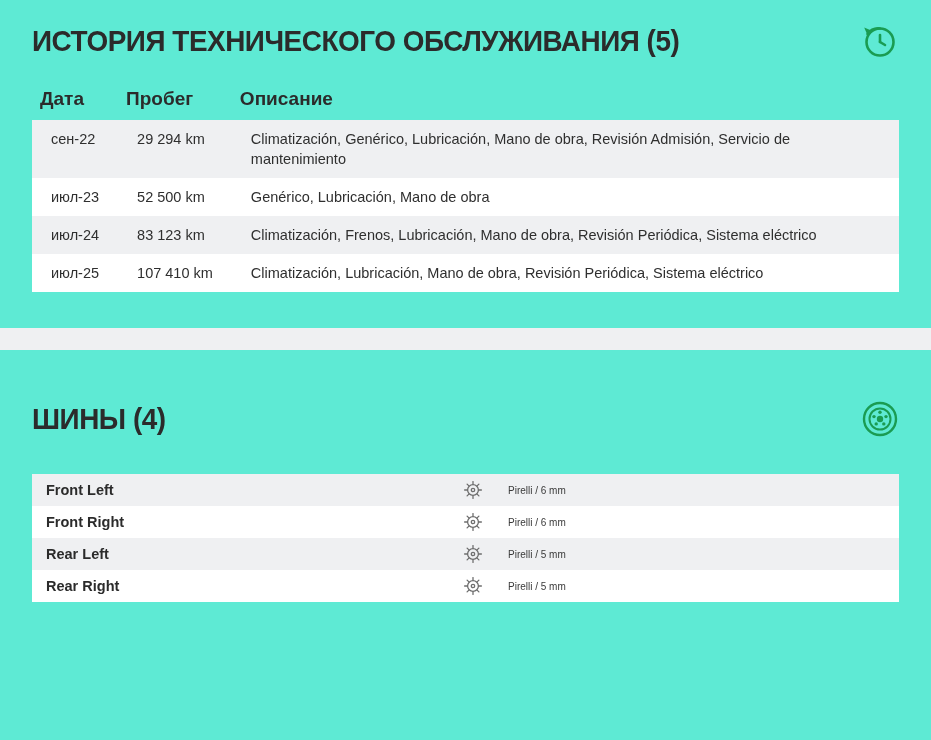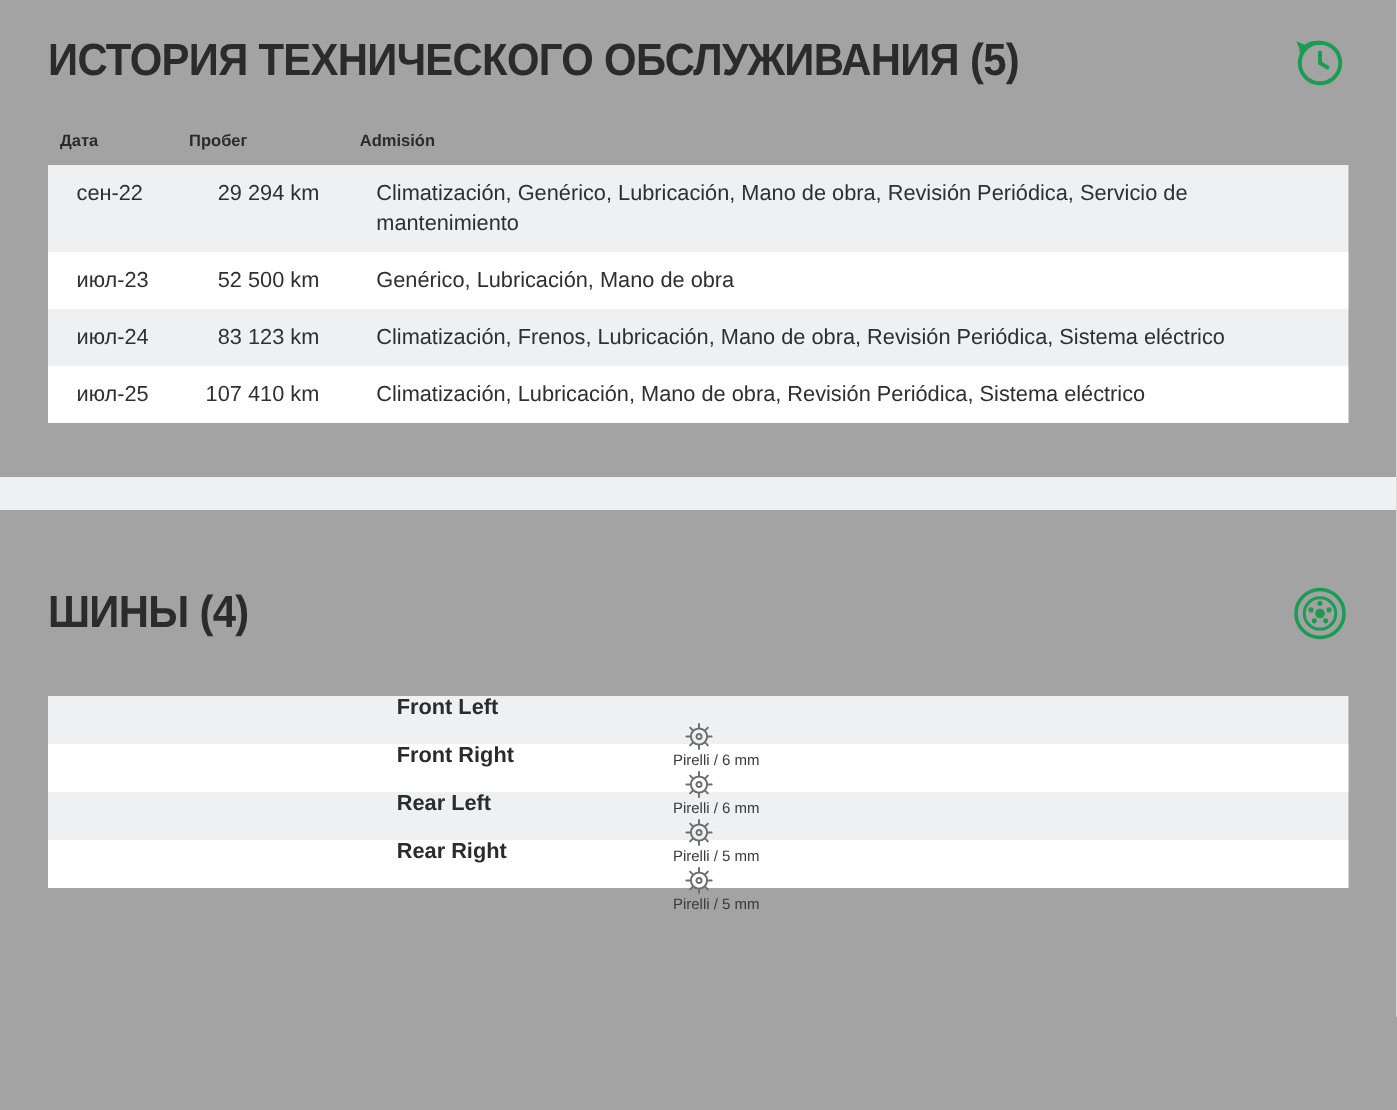--- a/index.html
+++ b/index.html
@@ -9,21 +9,21 @@
     width: 931px;
     height: 740px;
     background: #ffffff;
     font-family: "Liberation Sans", sans-serif;
   }
   .page {
     position: relative;
     width: 931px;
     height: 740px;
     overflow: hidden;
-    background: #a3a3a3;
+    background: #5eead4;
   }
 
   
   .section {
     position: relative;
     padding: 0 32px;
   }
   .section-head {
     position: relative;
     display: flex;
@@ -53,34 +53,34 @@
   table.history {
     width: 100%;
     border-collapse: collapse;
     margin-top: 28px;
     font-size: 14.5px;
     color: #2f2f2f;
   }
   table.history th {
     text-align: left;
     font-weight: bold;
-    font-size: 11px;
+    font-size: 19px;
     color: #2b2b2b;
     padding: 0 8px 10px 8px;
     white-space: nowrap;
   }
   table.history td {
     padding: 9px 19px;
     vertical-align: top;
     line-height: 20px;
   }
   table.history tbody tr:nth-child(odd) { background: #eff0f2; }
   table.history tbody tr:nth-child(even) { background: #ffffff; }
   td.date { width: 76px; white-space: nowrap; }
-  td.mileage { width: 100px; white-space: nowrap; text-align: right; }
+  td.mileage { width: 100px; white-space: nowrap; }
   td.desc { padding-right: 40px; }
 
   
   .band {
     width: 931px;
     height: 22px;
     background: #eff0f2;
     margin-top: 36px;
   }
 
@@ -88,21 +88,20 @@
   .tyres-section { margin-top: 50px; }
   .tyre-list {
     margin-top: 36px;
     width: 100%;
   }
   .tyre-row {
     display: flex;
     align-items: center;
     height: 32px;
     font-size: 14px;
-    flex-direction: column;
   }
   .tyre-row:nth-child(odd) { background: #eff0f2; }
   .tyre-row:nth-child(even) { background: #ffffff; }
   .tyre-pos {
     width: 430px;
     padding-left: 14px;
     font-weight: bold;
     color: #2b2b2b;
     font-size: 14.5px;
   }
@@ -139,28 +138,28 @@
           <path d="M3.2 5.5 L6.2 12.6 L12.6 9.4 Z" fill="#1a9c52"></path>
         </svg>
       </div>
     </div>
 
     <table class="history">
       <thead>
         <tr>
           <th style="width:76px;">Дата</th>
           <th style="width:100px;margin-left:13px;">Пробег</th>
-          <th>Admisión</th>
+          <th>Описание</th>
         </tr>
       </thead>
       <tbody>
         <tr>
           <td class="date">сен-22</td>
           <td class="mileage">29 294 km</td>
-          <td class="desc">Climatización, Genérico, Lubricación, Mano de obra, Revisión Periódica, Servicio de mantenimiento</td>
+          <td class="desc">Climatización, Genérico, Lubricación, Mano de obra, Revisión Admisión, Servicio de mantenimiento</td>
         </tr>
         <tr>
           <td class="date">июл-23</td>
           <td class="mileage">52 500 km</td>
           <td class="desc">Genérico, Lubricación, Mano de obra</td>
         </tr>
         <tr>
           <td class="date">июл-24</td>
           <td class="mileage">83 123 km</td>
           <td class="desc">Climatización, Frenos, Lubricación, Mano de obra, Revisión Periódica, Sistema eléctrico</td>

